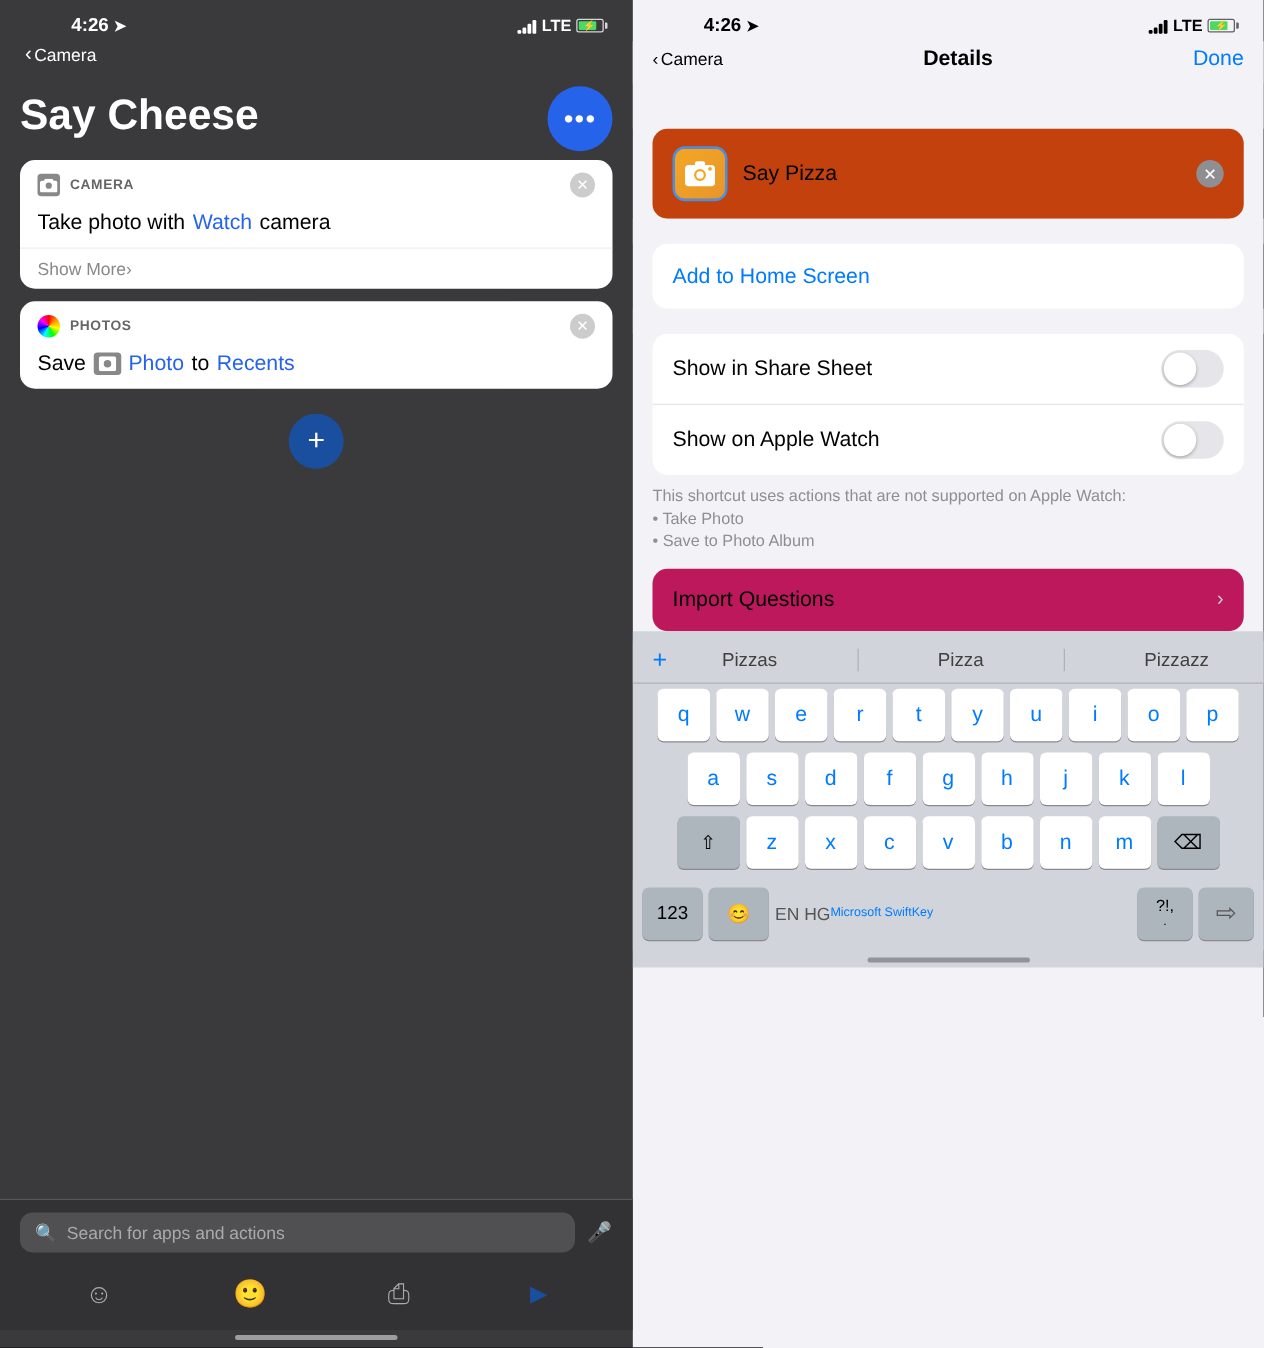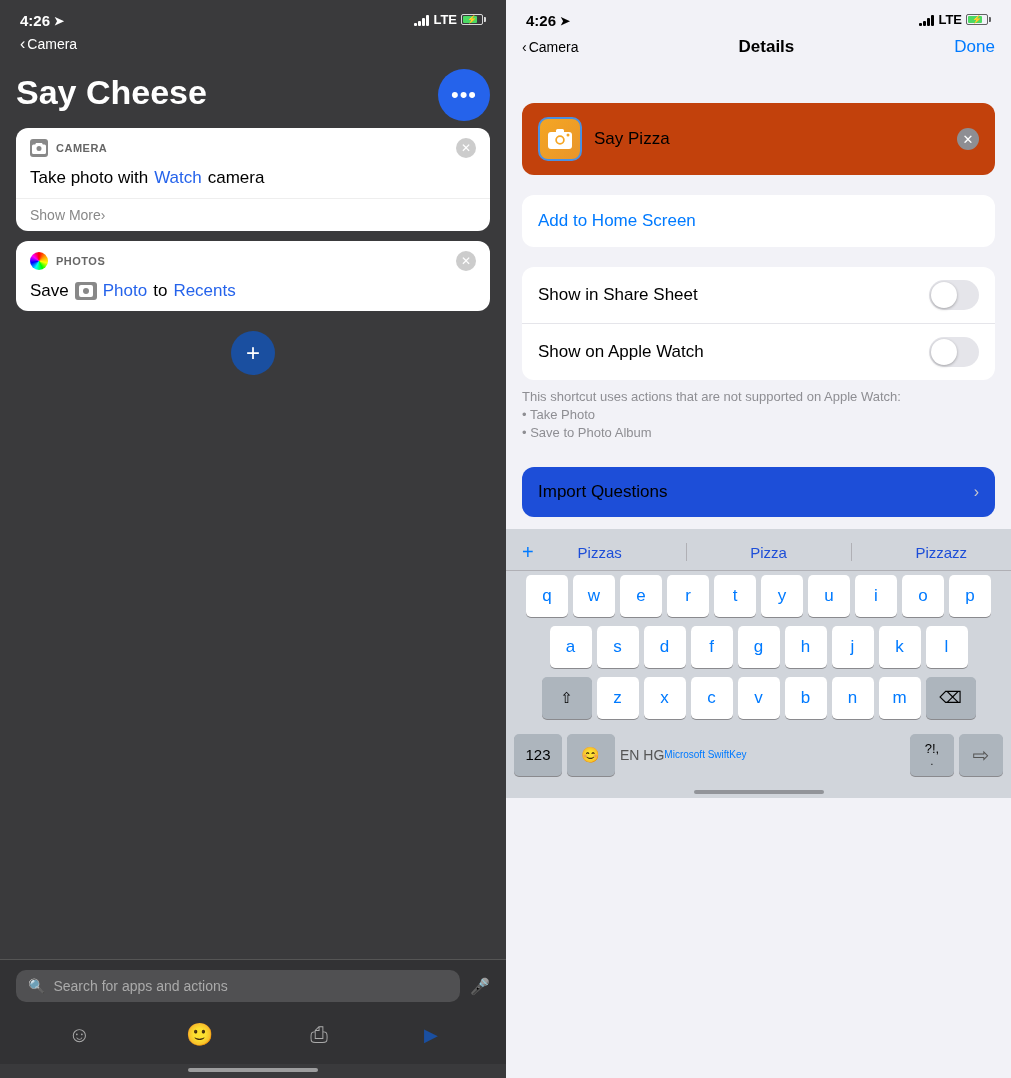--- a/index.html
+++ b/index.html
@@ -18,23 +18,24 @@
       height: 1078px;
       background: #3a3a3c;
       position: relative;
       display: flex;
       flex-direction: column;
     }
 
     .status-bar {
       display: flex;
       justify-content: space-between;
-      align-items: flex-start;
+      align-items: center;
       padding: 12px 20px 4px;
       color: #000;
+      margin-left: 37px;
     }
 
     .left-panel .status-bar { color: #fff; }
     .right-panel .status-bar { color: #000; }
 
     .status-time {
       font-size: 15px;
       font-weight: 600;
       display: flex;
       align-items: center;
@@ -473,23 +474,23 @@
     }
 
     .watch-note {
       padding: 8px 16px 12px;
       font-size: 13px;
       color: #8e8e93;
       line-height: 1.4;
     }
 
     .import-card {
-      background: #1d4ed8;
+      background: #be185d;
       border-radius: 12px;
-      margin: 12px 16px;
+      margin: 0 16px;
     }
 
     .import-row {
       display: flex;
       align-items: center;
       justify-content: space-between;
       padding: 15px 16px;
     }
 
     .import-label {
@@ -525,21 +526,21 @@
     }
 
     .autocomplete-words {
       flex: 1;
       display: flex;
       justify-content: space-around;
       align-items: center;
     }
 
     .autocomplete-word {
-      color: #1d4ed8;
+      color: #404040;
       font-size: 15px;
       cursor: pointer;
       padding: 2px 8px;
     }
 
     .autocomplete-divider {
       width: 1px;
       height: 18px;
       background: #b0b0b5;
     }

